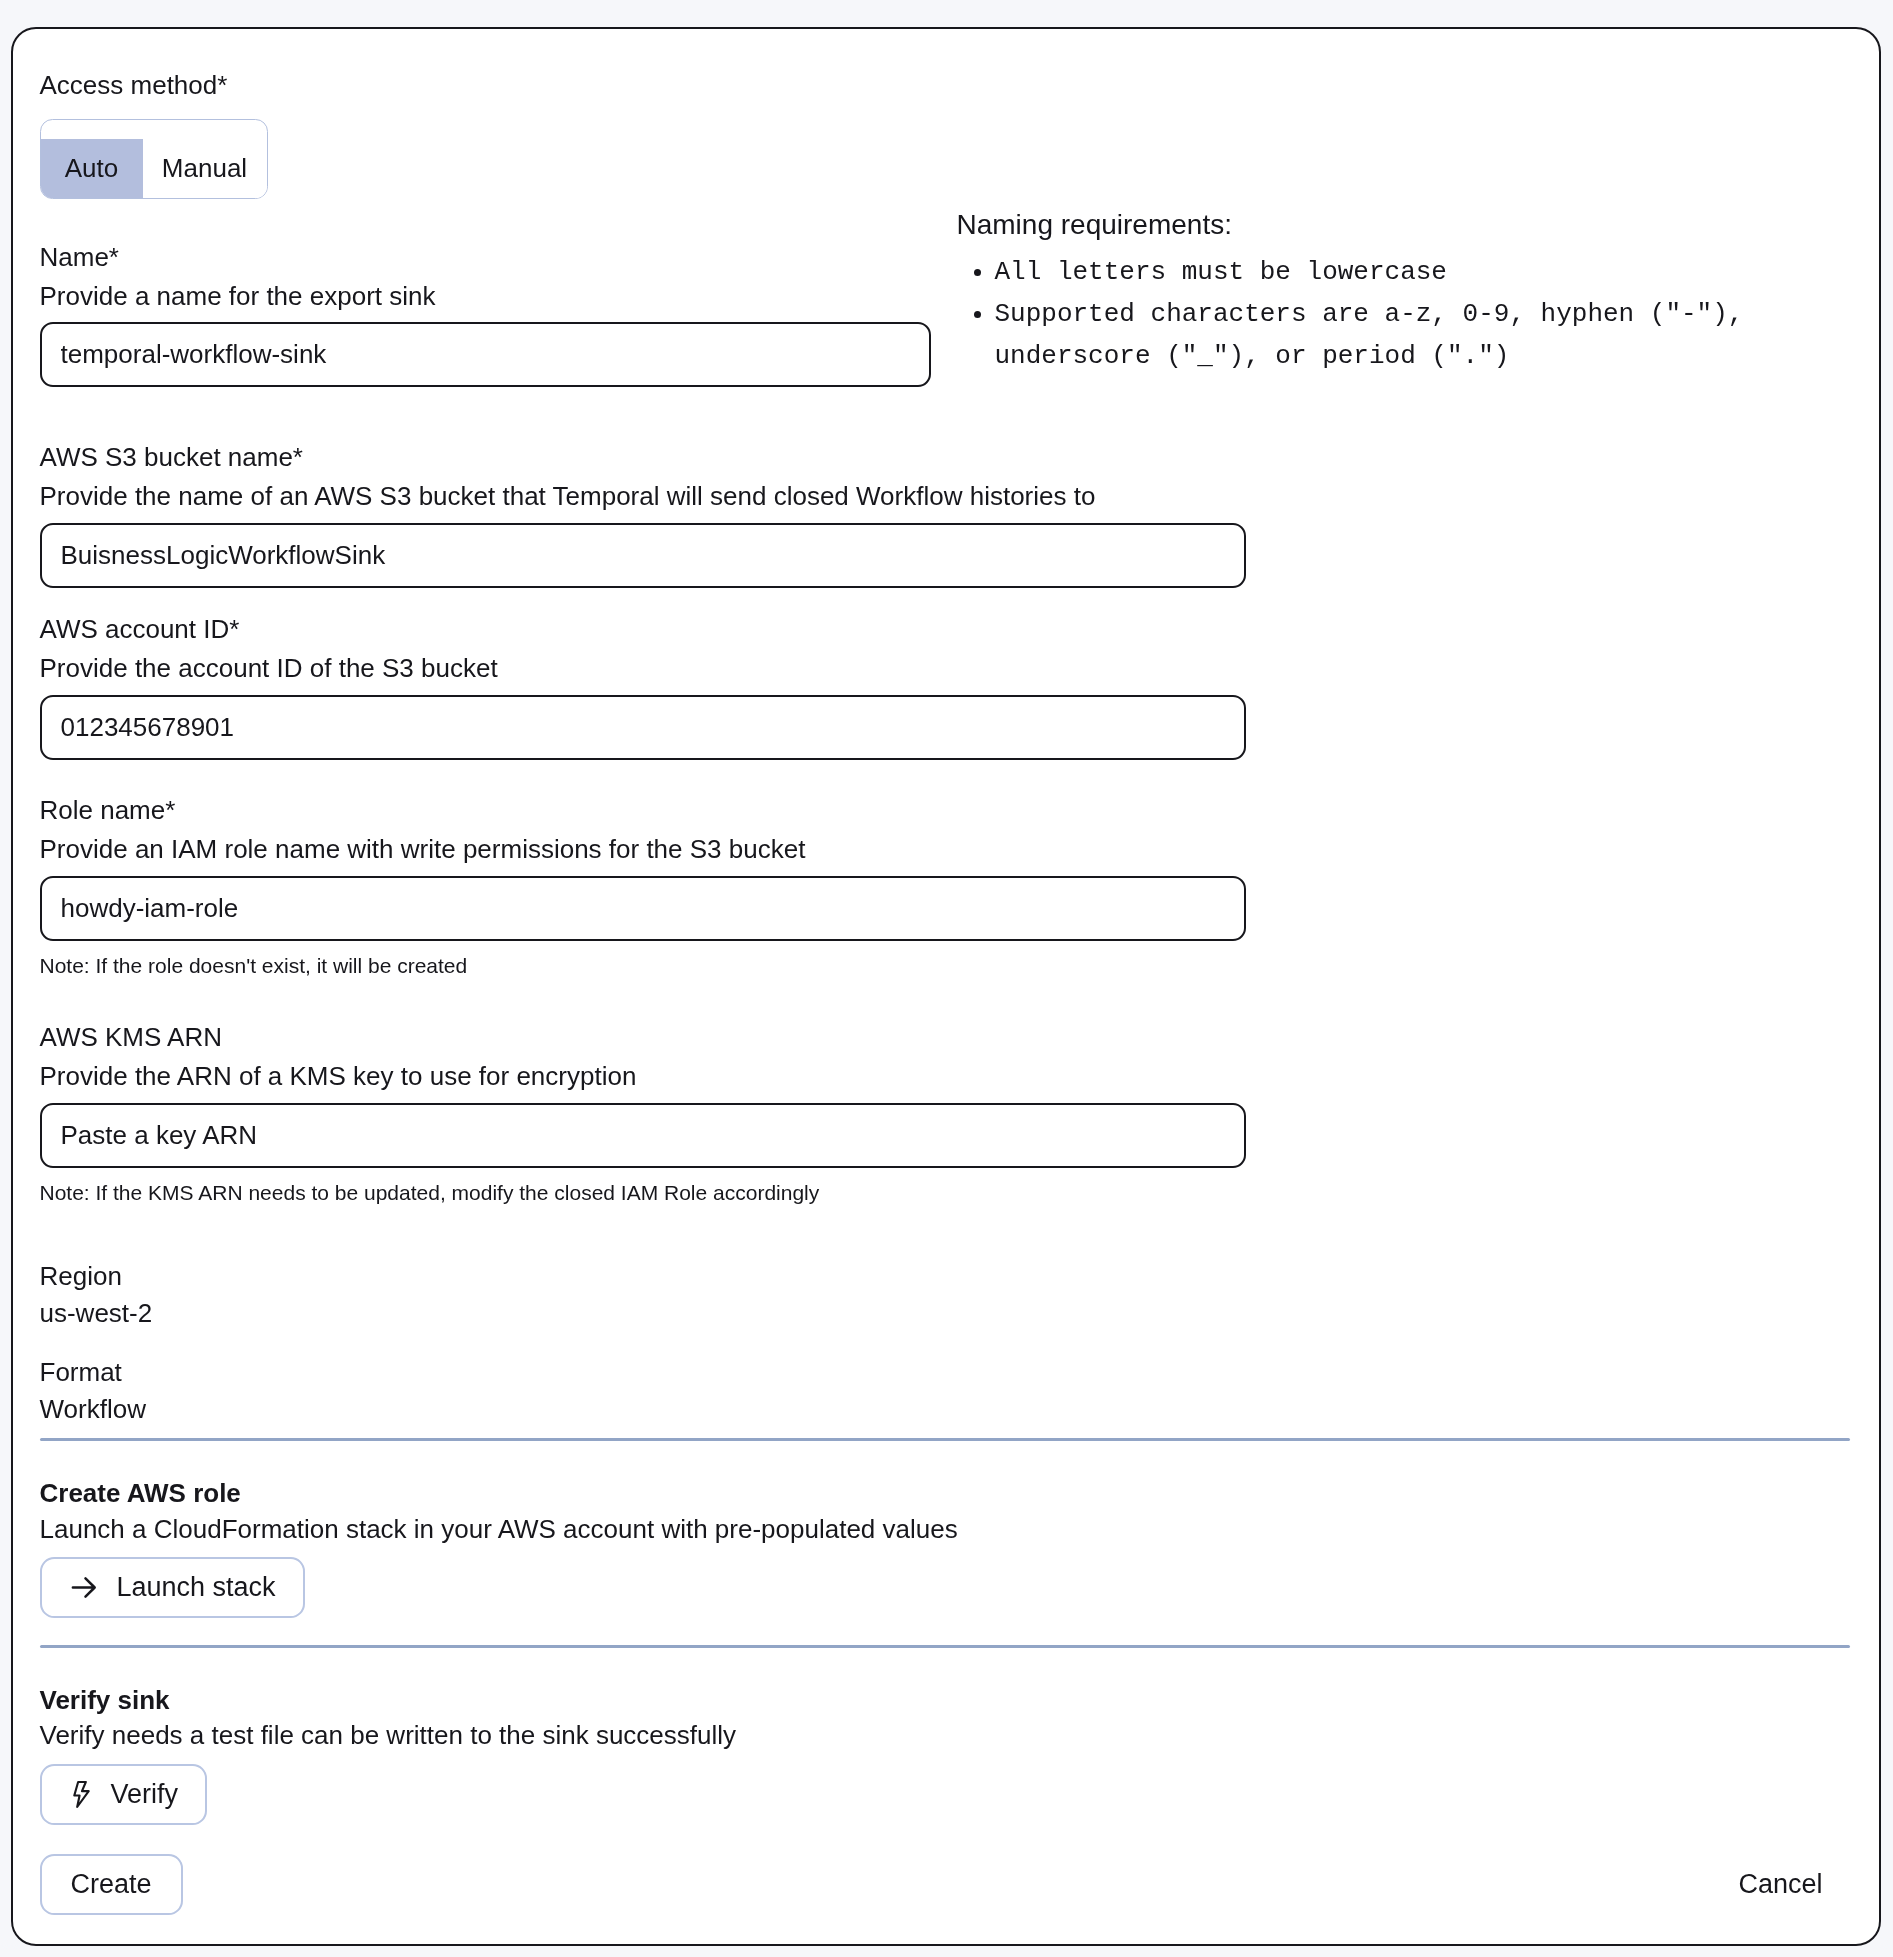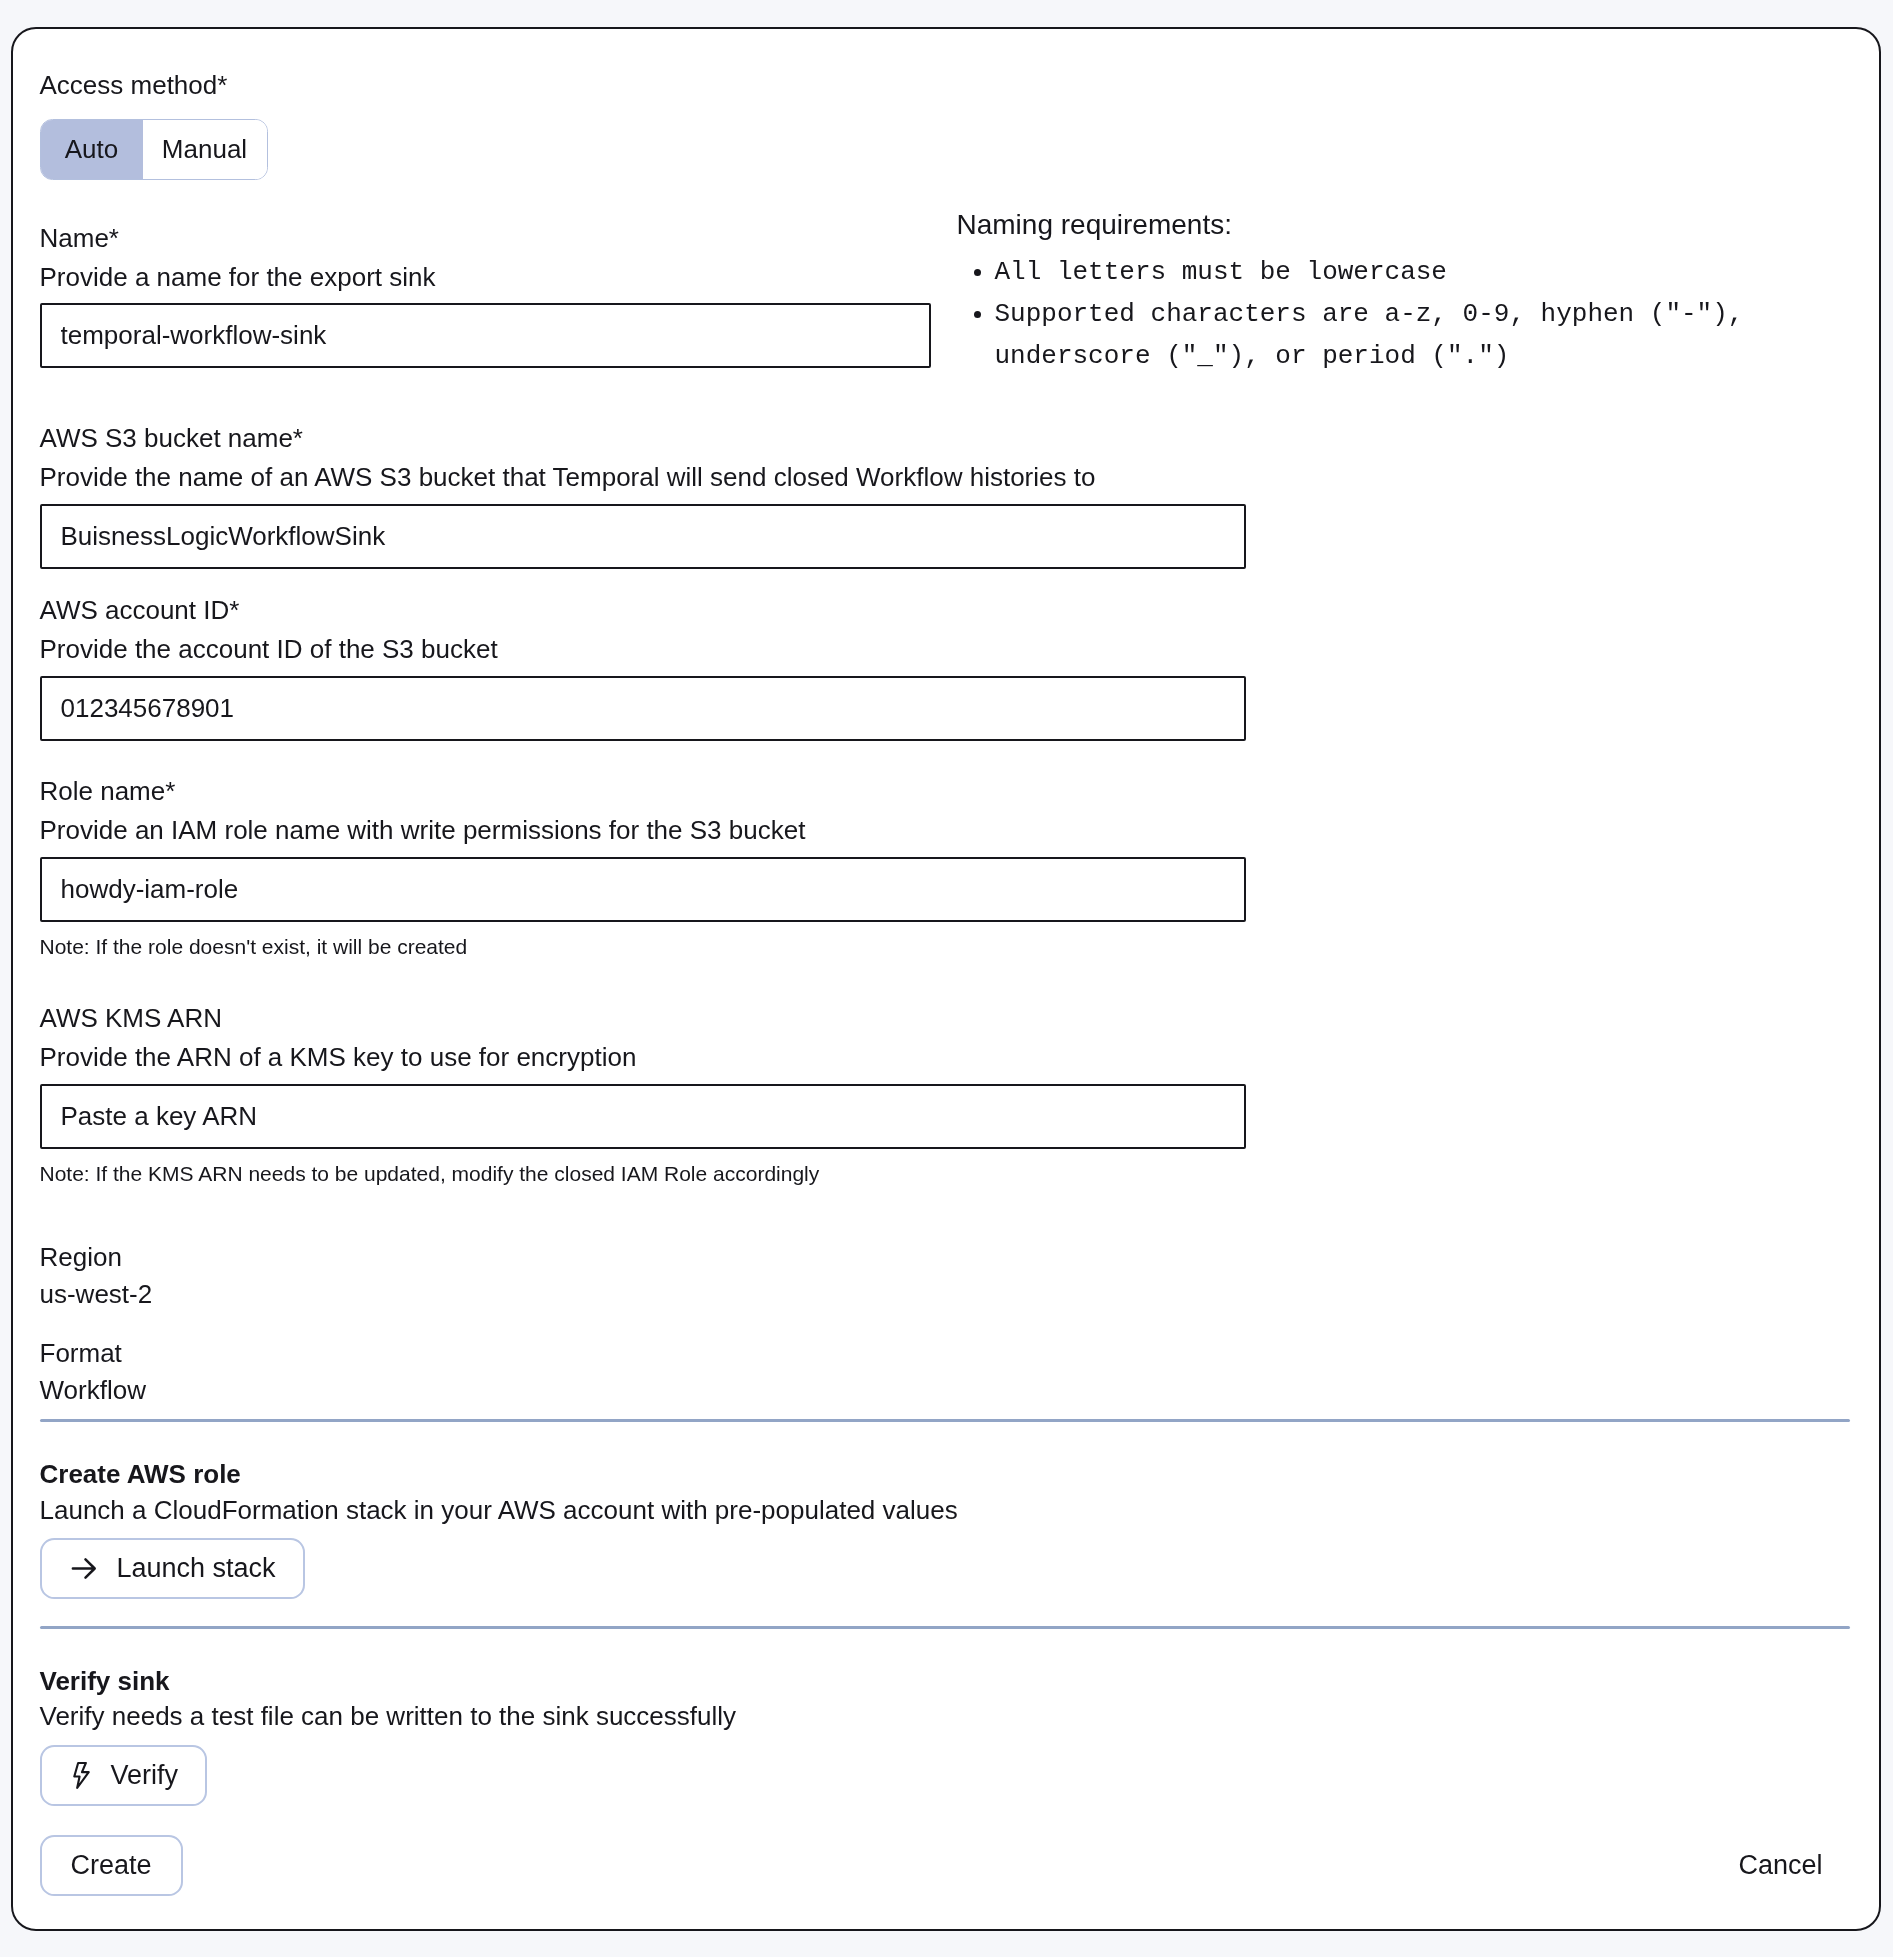--- a/index.html
+++ b/index.html
@@ -34,31 +34,31 @@
     border:1.9px solid #b3c0de;
     border-radius:12.4px;
     overflow:hidden;
     background:#ffffff;
   }
   .seg{
     font-family:"Liberation Sans", sans-serif;
     font-size:26px;color:#17171c;
     border:none;background:#ffffff;
     height:59px;display:flex;align-items:center;justify-content:center;
-    padding:0;cursor:pointer;
+    padding:0;cursor:pointer;margin-top:19px;
   }
   .seg.auto{width:102px;background:#b3bedd;}
   .seg.manual{width:124px;}
 
   
   .text-input{
     display:block;box-sizing:border-box;
     margin-top:9.6px;
     height:65px;width:1206px;
-    border:2.4px solid #17171c;border-radius:2px;
+    border:2.4px solid #17171c;border-radius:13px;
     background:#ffffff;
     font-family:"Liberation Sans", sans-serif;
     font-size:26px;color:#17171c;
     padding:0 19px;
     outline:none;
   }
   .text-input::placeholder{color:#17171c;opacity:1;}
   .name-input{width:891px;}
 
   .sec-s3{margin-top:54px;}

